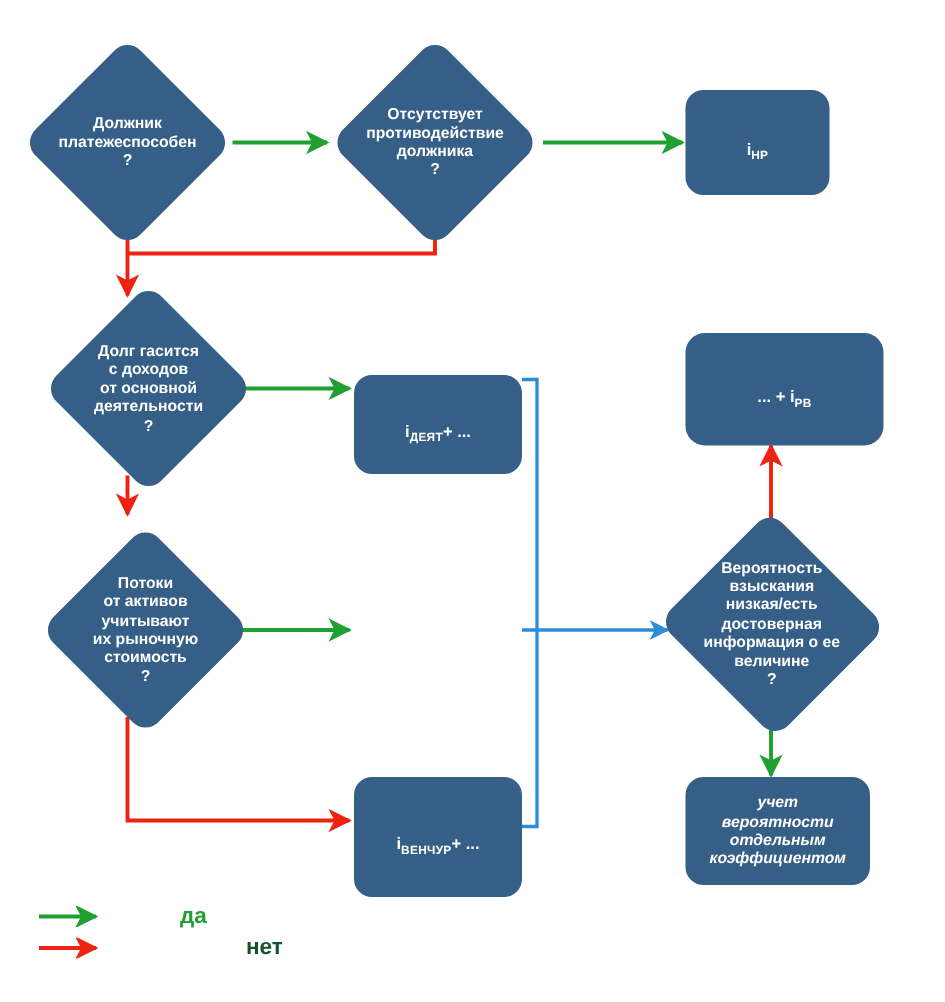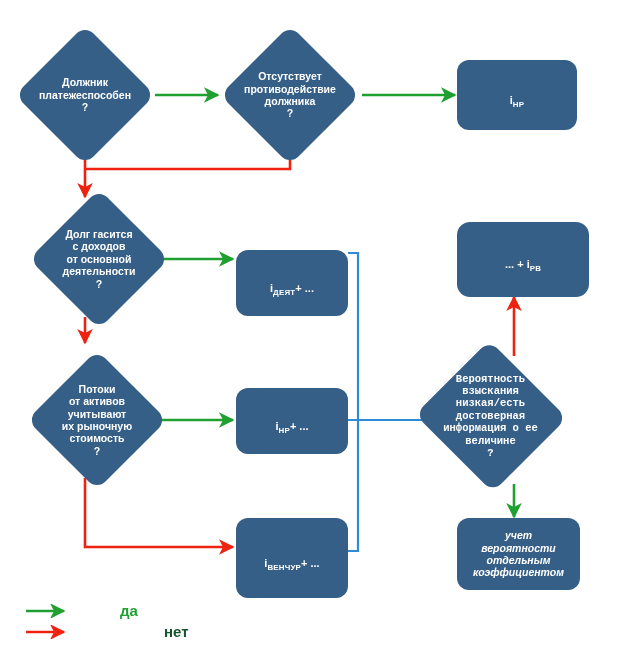--- a/index.html
+++ b/index.html
@@ -133,21 +133,21 @@
   </div>
 
   <div class="node diamond d-font" style="left:220px; top:25px; width:140px; height:140px;">
     <span class="shape"></span>
     <span class="label">Отсутствует
 противодействие
 должника
 ?</span>
   </div>
 
-  <div class="node rect r-font" style="left:457px; top:60px; width:120px; height:70px;">
+  <div class="node rect r-font" style="left:457px; top:60px; width:96px; height:70px;">
     <span class="label">
       <span>i</span><span class="sub">НР</span>
     </span>
   </div>
 
   <div class="node diamond d-font" style="left:29px; top:189px; width:140px; height:140px;">
     <span class="shape"></span>
     <span class="label">Долг гасится
 с доходов
 от основной
@@ -170,27 +170,22 @@
   <div class="node diamond d-font" style="left:27px; top:350px; width:140px; height:140px;">
     <span class="shape"></span>
     <span class="label">Потоки
 от активов
 учитывают
 их рыночную
 стоимость
 ?</span>
   </div>
 
-  <div class="node rect r-font" style="left:236px; top:388px; width:112px; height:66px;">
-    <span class="label">
-      <span>i</span><span class="sub">НР</span><span>+ ...</span>
-    </span>
-  </div>
-
-  <div class="node diamond d-font" style="left:413px; top:342px; width:155px; height:148px;font-family:Liberation Mono, monospace;">
+
+  <div class="node diamond d-font" style="left:437px; top:342px; width:155px; height:148px;">
     <span class="shape"></span>
     <span class="label">Вероятность
 взыскания
 низкая/есть
 достоверная
 информация о ее
 величине
 ?</span>
   </div>
 

